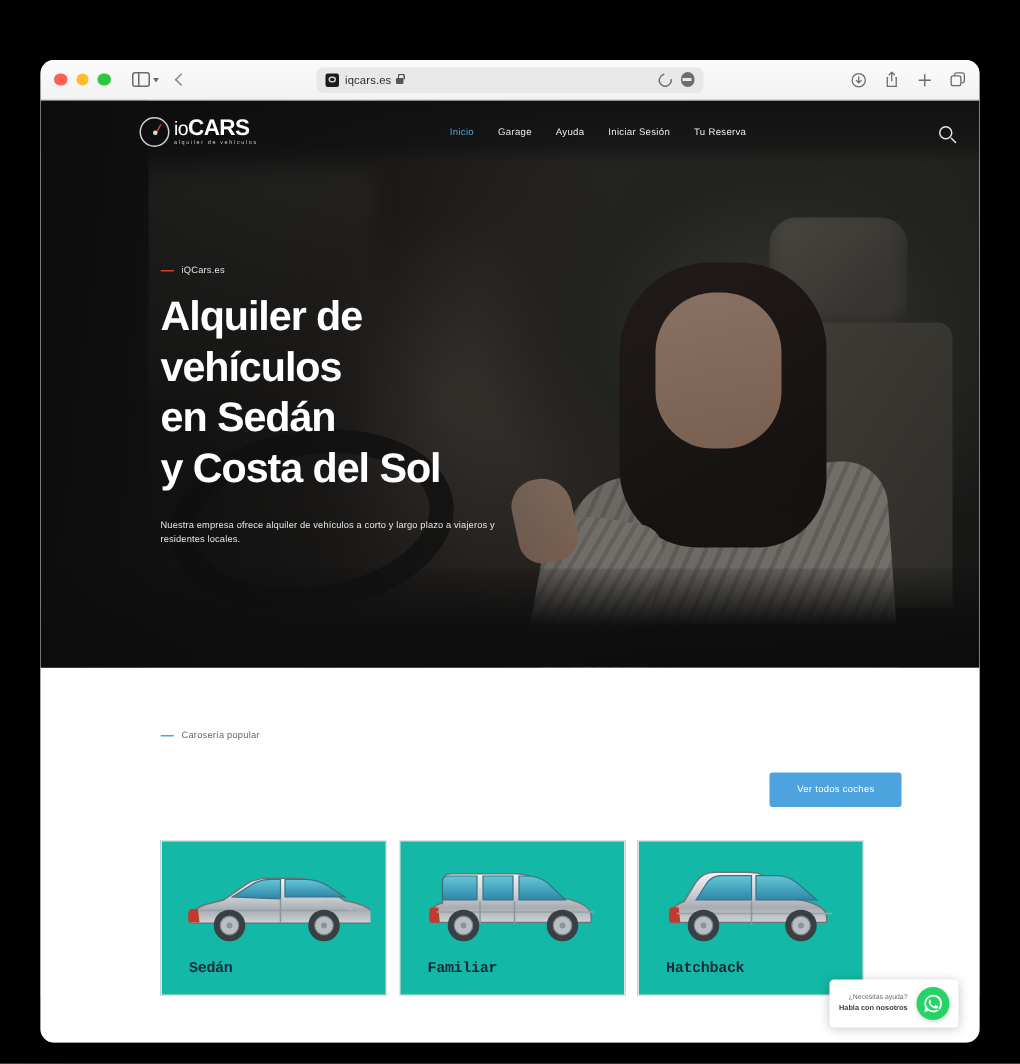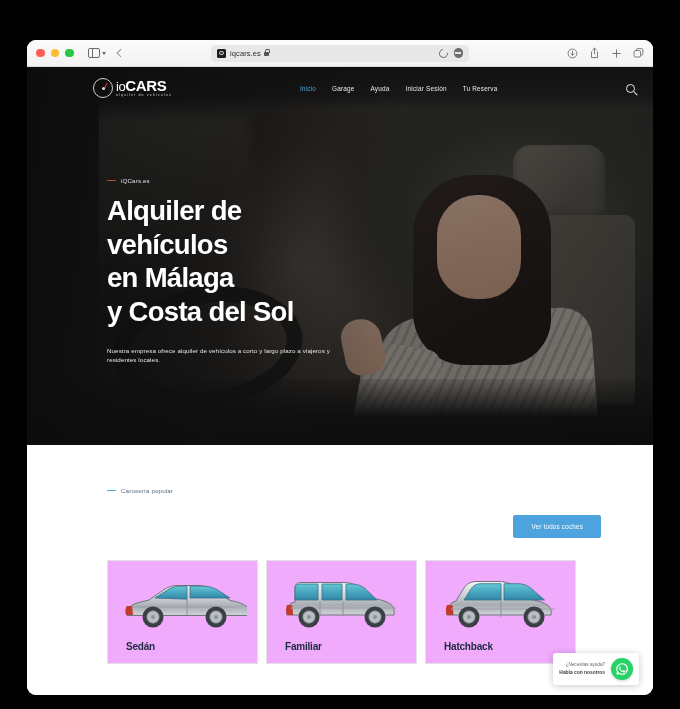--- a/index.html
+++ b/index.html
@@ -298,27 +298,28 @@
     cursor: pointer; white-space: nowrap;
     letter-spacing: .2px;
   }
 
   .cards {
     display: flex; gap: 8px;
     margin-top: 22px;
   }
   .card {
     width: 151px; height: 104px;
-    background: #f0abfc;
+    background: #14b8a6;
     border: 1px solid #e2e2e2;
     display: flex; flex-direction: column;
     align-items: flex-start;
     padding: 12px 0 0 0;
     position: relative;
     cursor: pointer;
+    font-family: Liberation Mono, monospace;
   }
   .card-img { width: 100%; height: 62px; display: flex; align-items: center; justify-content: center; }
   .card-label {
     font-size: 10px; font-weight: 700; color: #1b2a3d;
     padding-left: 18px; margin-top: 6px;
     letter-spacing: -.2px;
   }
 
   
   .wa {
@@ -442,21 +443,21 @@
         </div>
       </div>
 
       <div class="hero-content">
         <div class="eyebrow">
           <span class="dash" style="background:#d0402c"></span>
           <span class="etext" style="color:#e2e2e2">iQCars.es</span>
         </div>
         <h1 class="hero-title">
           <span>Alquiler de vehículos</span><br>
-          <span>en Málaga</span><br>
+          <span>en Sedán</span><br>
           <span>y Costa del Sol</span>
         </h1>
         <p class="hero-sub">Nuestra empresa ofrece alquiler de vehículos a corto y largo plazo a viajeros y residentes locales.</p>
       </div>
     </div>
 
     <div class="section">
       <div class="sec-head">
         <div class="sec-left">
           <div class="eyebrow">

